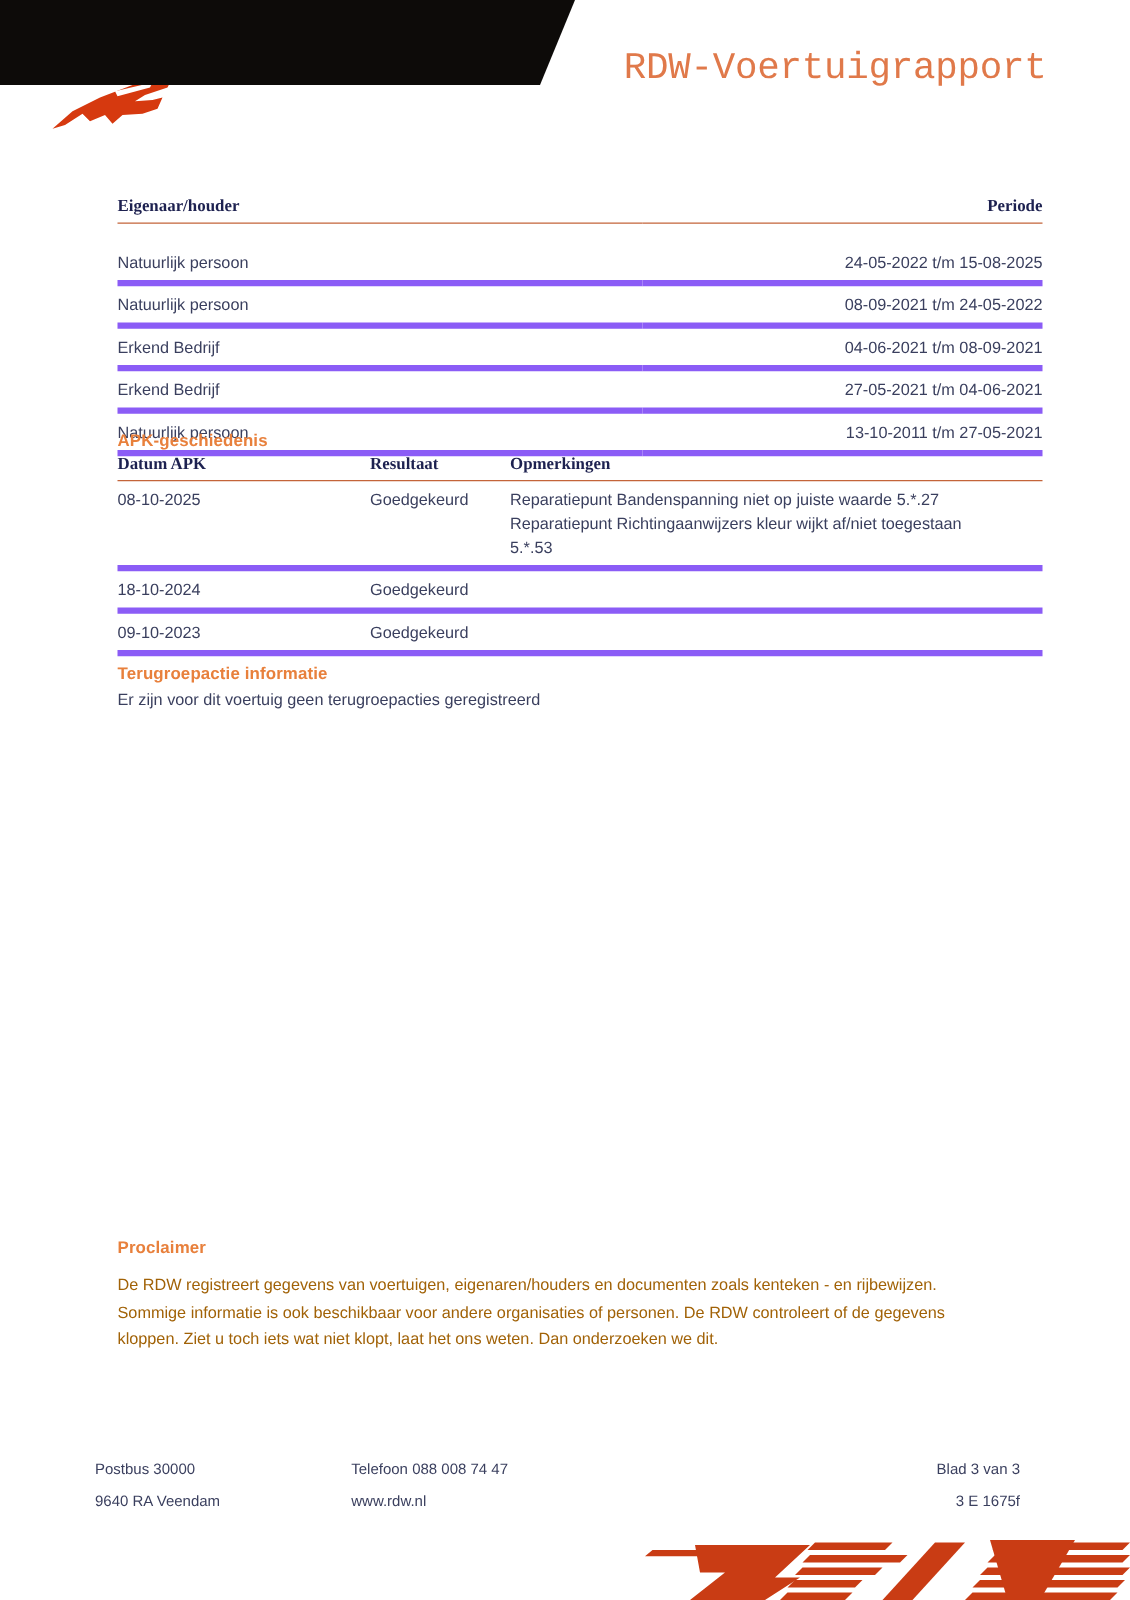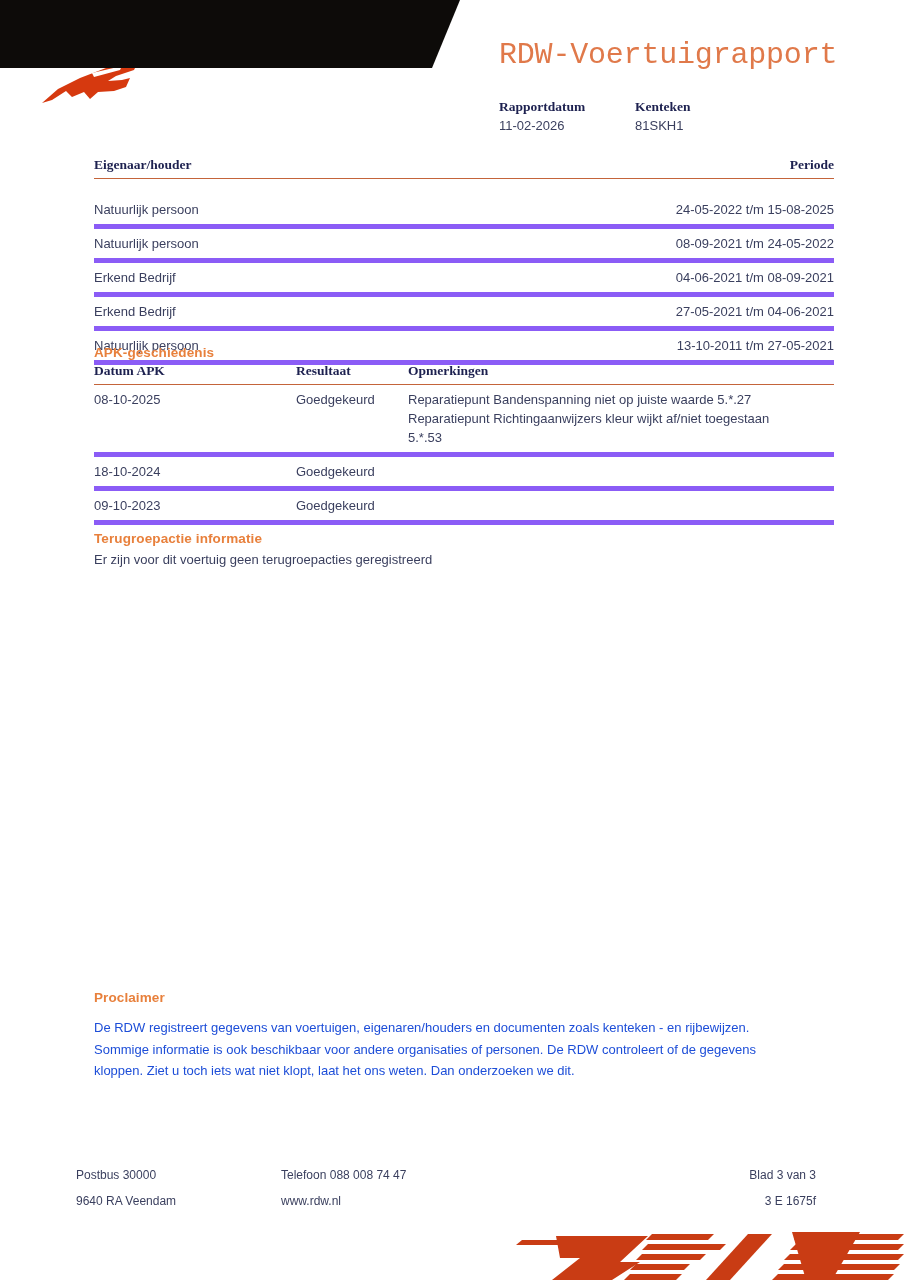--- a/index.html
+++ b/index.html
@@ -143,21 +143,21 @@
 
   
   .plain-text {
     font-size: 13px;
     color: #3a3f5e;
     line-height: 21px;
     margin: 0;
   }
   .proclaimer-body {
     font-size: 13px;
-    color: #1d4ed8;
+    color: #a16207;
     line-height: 21.5px;
     margin: 12px 0 0 0;
     max-width: 712px;
   }
 
   
   .footer {
     position: absolute;
     left: 76px;
     top: 1168px;
@@ -192,29 +192,20 @@
       <path d="M4,47 L20,33 L42,22 L68,12 L88,8 L100,6 L96,14 L78,20 L70,25 L84,24 L92,22 L88,31 L76,35 L60,36 L52,43 L46,36 L34,41 L28,35 L14,44 Z" fill="#d6390f"></path>
       <path d="M54,17 L84,10 L82,14 L56,21 Z" fill="#ffffff"></path>
     </svg>
   </div>
 
   <div class="brand-banner"></div>
   <div class="brand-text">BONNEMA AUTOTECHNIEK</div>
 
   <div class="report-title">RDW-Voertuigrapport</div>
 
-  <div class="meta-row">
-    <div class="meta-col c1">
-      <div class="meta-label">Rapportdatum</div>
-      <div class="meta-value">11-02-2026</div>
-    </div><div class="meta-col">
-      <div class="meta-label">Kenteken</div>
-      <div class="meta-value">81SKH1</div>
-    </div>
-  </div>
 
   <div class="block" style="top:157px;">
     <table class="rdw">
       <thead>
         <tr>
           <th class="owner-name">Eigenaar/houder</th>
           <th class="right">Periode</th>
         </tr>
       </thead>
       <tbody>

